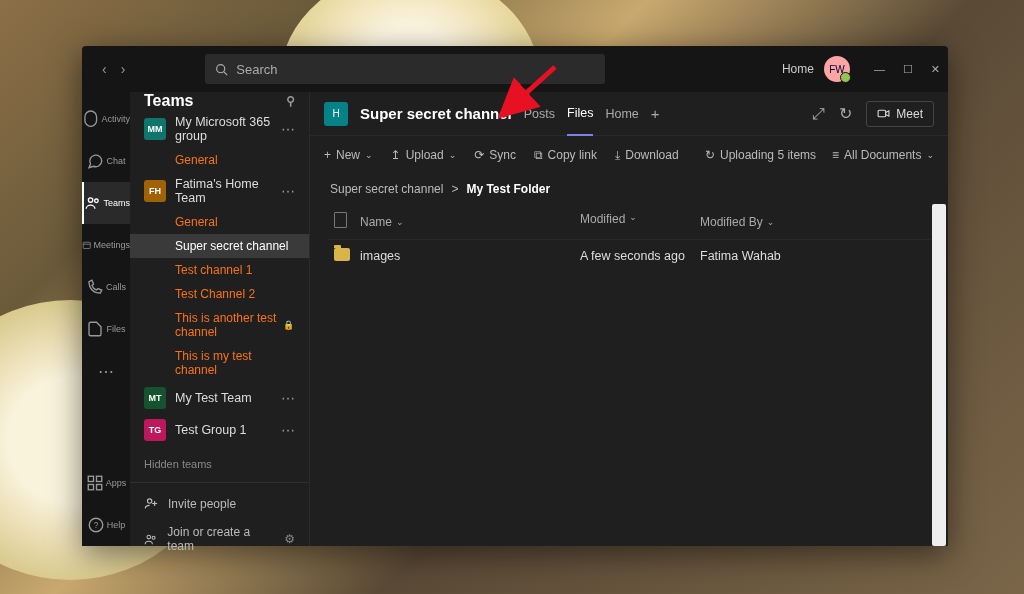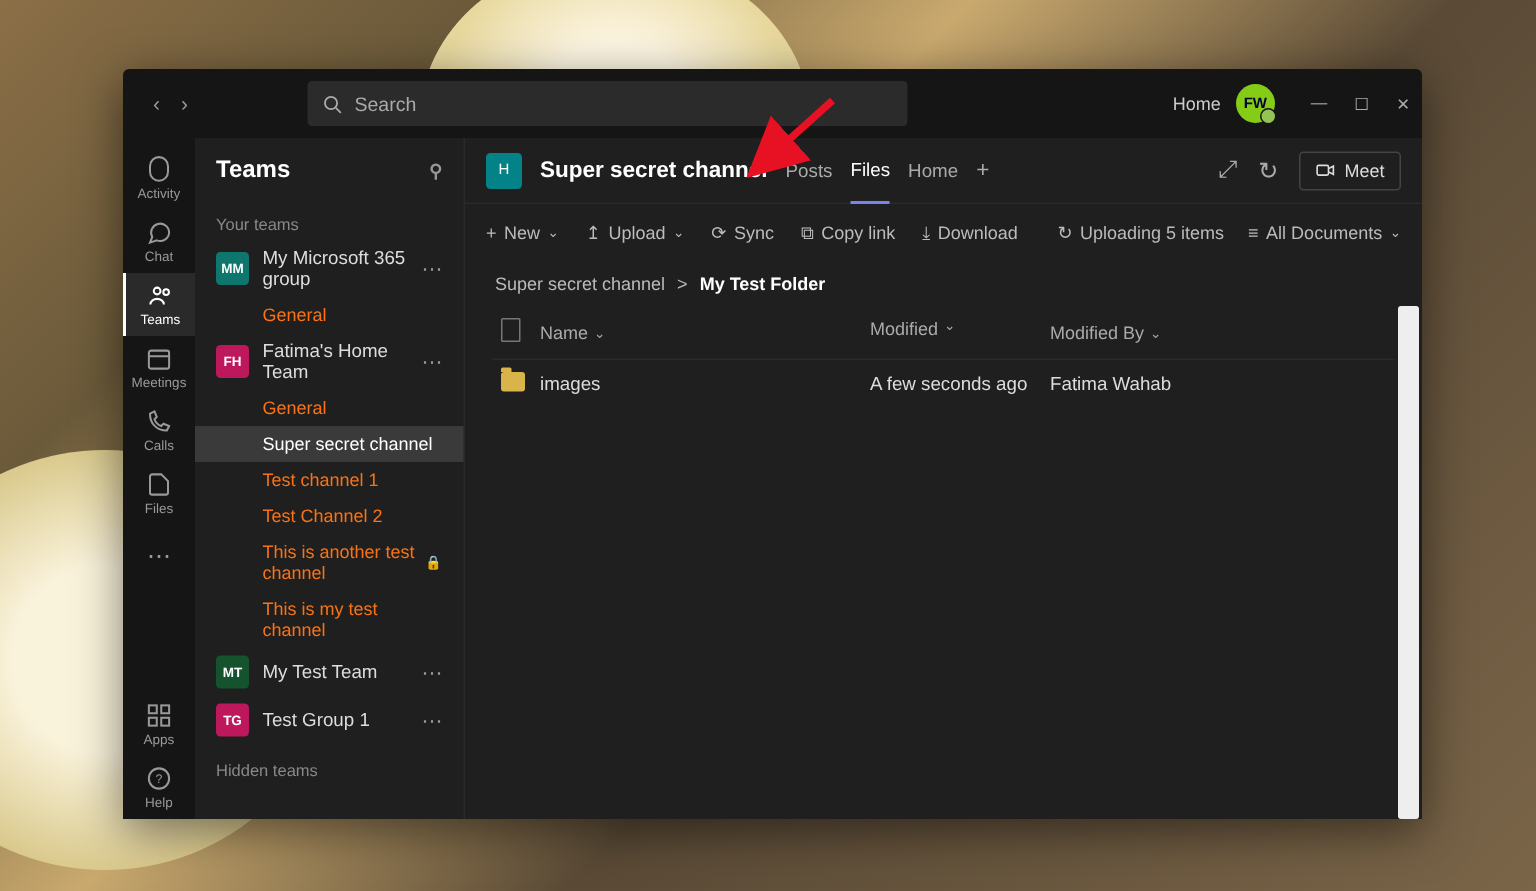--- a/index.html
+++ b/index.html
@@ -7,37 +7,37 @@
 .flower{position:absolute;width:200px;height:200px;border-radius:50%}
 .f1{top:-30px;left:280px;background:radial-gradient(circle,#fdf6e3 30%,#e8d89e 70%);width:260px;height:220px}
 .f2{top:300px;left:-80px;background:radial-gradient(circle,#faf3dc 30%,#d9c88a 70%);width:300px;height:280px}
 .window{position:absolute;top:46px;left:82px;width:866px;height:500px;background:#151515;border-radius:4px;box-shadow:0 8px 32px rgba(0,0,0,0.5);display:flex;flex-direction:column;color:#c8c8c8}
 .titlebar{height:46px;display:flex;align-items:center;padding:0 8px}
 .nav-arrows{display:flex;gap:14px;padding:0 12px;color:#999}
 .nav-arrows span{cursor:pointer;font-size:14px}
 .searchbar{flex:0 0 400px;margin-left:68px;background:#2b2b2b;height:30px;border-radius:3px;display:flex;align-items:center;padding:0 10px;color:#aaa;font-size:13px;gap:8px}
 .tb-right{margin-left:auto;display:flex;align-items:center;gap:10px}
 .home-lbl{font-size:12px;color:#ccc}
-.avatar{width:26px;height:26px;border-radius:50%;background:#84cc16;display:flex;align-items:center;justify-content:center;font-size:10px;font-weight:bold;color:#003;position:relative}
+.avatar{width:26px;height:26px;border-radius:50%;background:#fca5a5;display:flex;align-items:center;justify-content:center;font-size:10px;font-weight:normal;color:#003;position:relative}
 .avatar::after{content:"";position:absolute;bottom:-1px;right:-1px;width:9px;height:9px;background:#92c353;border-radius:50%;border:1.5px solid #151515}
 .winctl{display:flex;gap:18px;margin-left:14px;color:#aaa}
 .winctl span{cursor:pointer;font-size:11px}
 .body{flex:1;display:flex;min-height:0}
 .rail{width:48px;background:#151515;display:flex;flex-direction:column;align-items:center;padding-top:6px;gap:0}
-.rail-item{width:48px;height:42px;display:flex;flex-direction:column;align-items:center;justify-content:center;color:#999;cursor:pointer;font-size:9px;gap:2px}
+.rail-item{width:48px;height:42px;display:flex;flex-direction:row;align-items:center;justify-content:center;color:#999;cursor:pointer;font-size:9px;gap:2px}
 .rail-item.active{border-left:2px solid #fff;background:#2a2a2a;color:#fff}
 .rail-item svg{width:18px;height:18px}
 .rail-spacer{flex:1}
 .panel{width:180px;background:#1f1f1f;border-right:1px solid #2a2a2a;display:flex;flex-direction:column}
 .panel-head{height:44px;display:flex;align-items:center;padding:0 14px;color:#fff;font-weight:600;font-size:16px}
 .filter-icon{margin-left:auto;color:#999;font-size:12px}
 .panel-sub{font-size:11px;color:#888;padding:8px 14px 4px}
 .team{display:flex;align-items:center;padding:5px 14px;gap:9px;cursor:pointer;font-size:12.5px;color:#ddd}
 .team-icon{width:22px;height:22px;border-radius:3px;display:flex;align-items:center;justify-content:center;font-size:9px;font-weight:600;color:#fff;flex:0 0 22px}
-.ti-red{background:#0f766e}.ti-teal{background:#be185d}.ti-pink{background:#14532d}.ti-gray{background:#be185d}
+.ti-red{background:#0f766e}.ti-teal{background:#a16207}.ti-pink{background:#14532d}.ti-gray{background:#be185d}
 .ellips{margin-left:auto;color:#999;font-size:14px}
 .channel{padding:5px 14px 5px 45px;font-size:12px;color:#f97316;cursor:pointer;display:flex;align-items:center;gap:6px}
 .channel.active{background:#3a3a3a;color:#fff}
 .lock-ico{font-size:9px}
 .hidden-teams{font-size:11px;color:#888;padding:12px 14px}
 .panel-foot{margin-top:auto;border-top:1px solid #2f2f2f;padding:6px 0}
 .foot-item{display:flex;align-items:center;padding:7px 14px;gap:9px;font-size:12px;color:#bbb;cursor:pointer}
 .gear{margin-left:auto;font-size:12px;color:#888}
 .asvg{width:15px;height:15px}
 .main{flex:1;background:#1f1f1f;display:flex;flex-direction:column;min-width:0}
@@ -158,21 +158,20 @@
           </svg>
           <span>Help</span>
         </div>
     </div>
 
     <div class="panel">
       <div class="panel-head">
         <span>Teams</span>
         <span class="filter-icon">⚲</span>
       </div>
-      <div class="panel-sub">Your teams</div>
       <div id="teams-list">
           <div class="team">
             <span class="team-icon ti-red">MM</span>
             <span>My Microsoft 365 group</span>
             <span class="ellips">⋯</span>
           </div>
           <div class="channel">
             <span>General</span>
           </div>
           <div class="team">
@@ -204,20 +203,40 @@
             <span>My Test Team</span>
             <span class="ellips">⋯</span>
           </div>
           <div class="team">
             <span class="team-icon ti-gray">TG</span>
             <span>Test Group 1</span>
             <span class="ellips">⋯</span>
           </div>
         </div>
       <div class="hidden-teams">Hidden teams</div>
+      <div class="panel-foot">
+        <div class="foot-item">
+          <svg class="asvg" viewBox="0 0 24 24" fill="none" stroke="#bbb" stroke-width="1.8">
+              <circle cx="9" cy="8" r="3.5"></circle>
+              <path d="M2 20c0-3 3-5 7-5"></path>
+              <line x1="17" y1="8" x2="17" y2="16"></line>
+              <line x1="13" y1="12" x2="21" y2="12"></line>
+            </svg>
+          <span>Invite people</span>
+        </div>
+        <div class="foot-item">
+          <svg class="asvg" viewBox="0 0 24 24" fill="none" stroke="#bbb" stroke-width="1.8">
+              <circle cx="8" cy="8" r="3"></circle>
+              <circle cx="16" cy="9" r="2.5"></circle>
+              <path d="M2 20c0-3 3-5 6-5s6 2 6 5"></path>
+            </svg>
+          <span>Join or create a team</span>
+          <span class="gear">⚙</span>
+        </div>
+      </div>
     </div>
 
     <div class="main">
       <div class="mhead">
         <div class="mh-icon">
             <span>H</span>
           </div>
         <span class="mh-title">Super secret channel</span>
         <span class="tab">Posts</span>
         <span class="tab active">Files</span>

